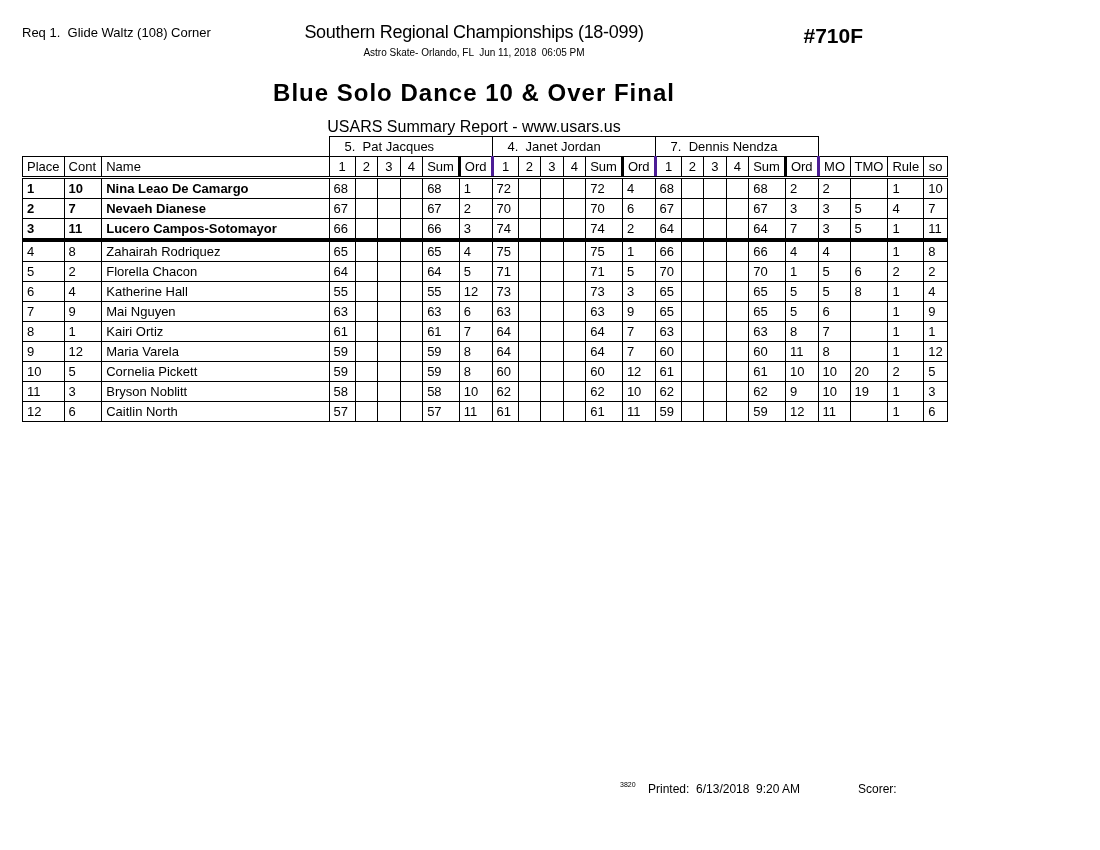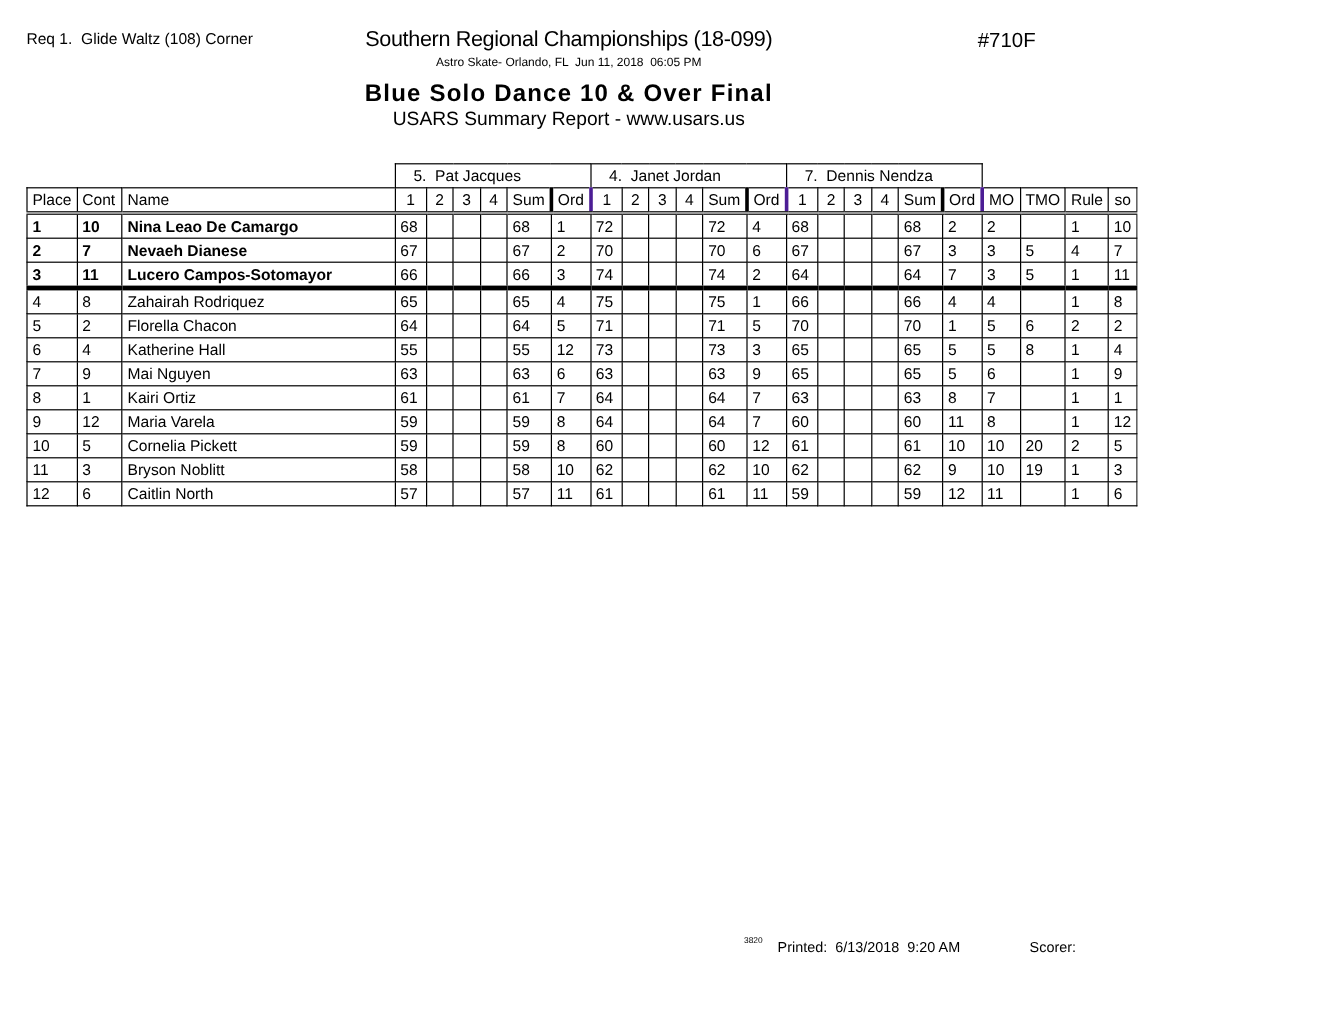--- a/index.html
+++ b/index.html
@@ -15,25 +15,25 @@
   .req-line {
     position: absolute; left: 22px; top: 25px;
     font-size: 13px; white-space: pre;
   }
   .center-head {
     position: absolute; left: 0; top: 23px; width: 100%;
     text-align: center; line-height: 1.1;
   }
   .title   { font-size: 18px; font-weight: normal; letter-spacing: -0.3px; }
   .venue   { font-size: 10px; margin-top: 4px; white-space: pre; }
-  .event   { font-size: 20px; font-weight: bold; letter-spacing: 1px; margin-top: 9px; }
-  .report  { font-size: 16px; margin-top: 2px; }
+  .event   { font-size: 24px; font-weight: bold; letter-spacing: 1px; margin-top: 22px; }
+  .report  { font-size: 16px; margin-top: 12px; }
   .report-num {
     position: absolute; right: 85px; top: 24px;
-    font-size: 17px; font-weight: normal; text-align: center;
+    font-size: 21px; font-weight: bold; text-align: center;
   }
 
   
   table.results {
     position: absolute; left: 22px; top: 136px;
     border-collapse: collapse; table-layout: fixed;
     font-size: 13px;
   }
   table.results th, table.results td {
     border: 1px solid #000;

